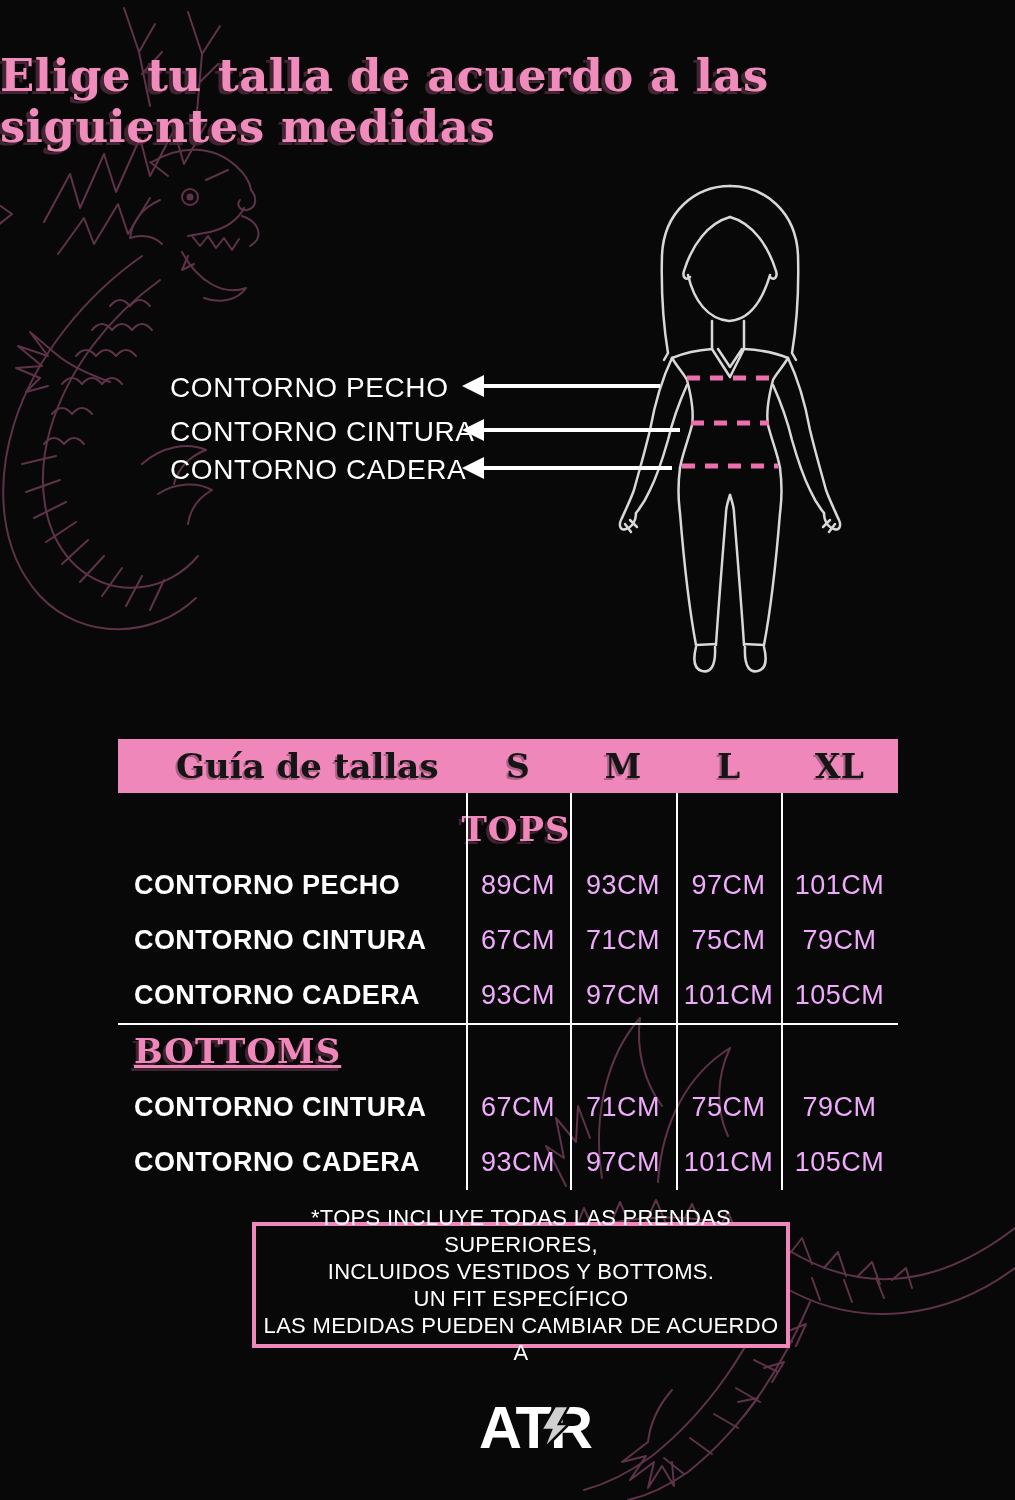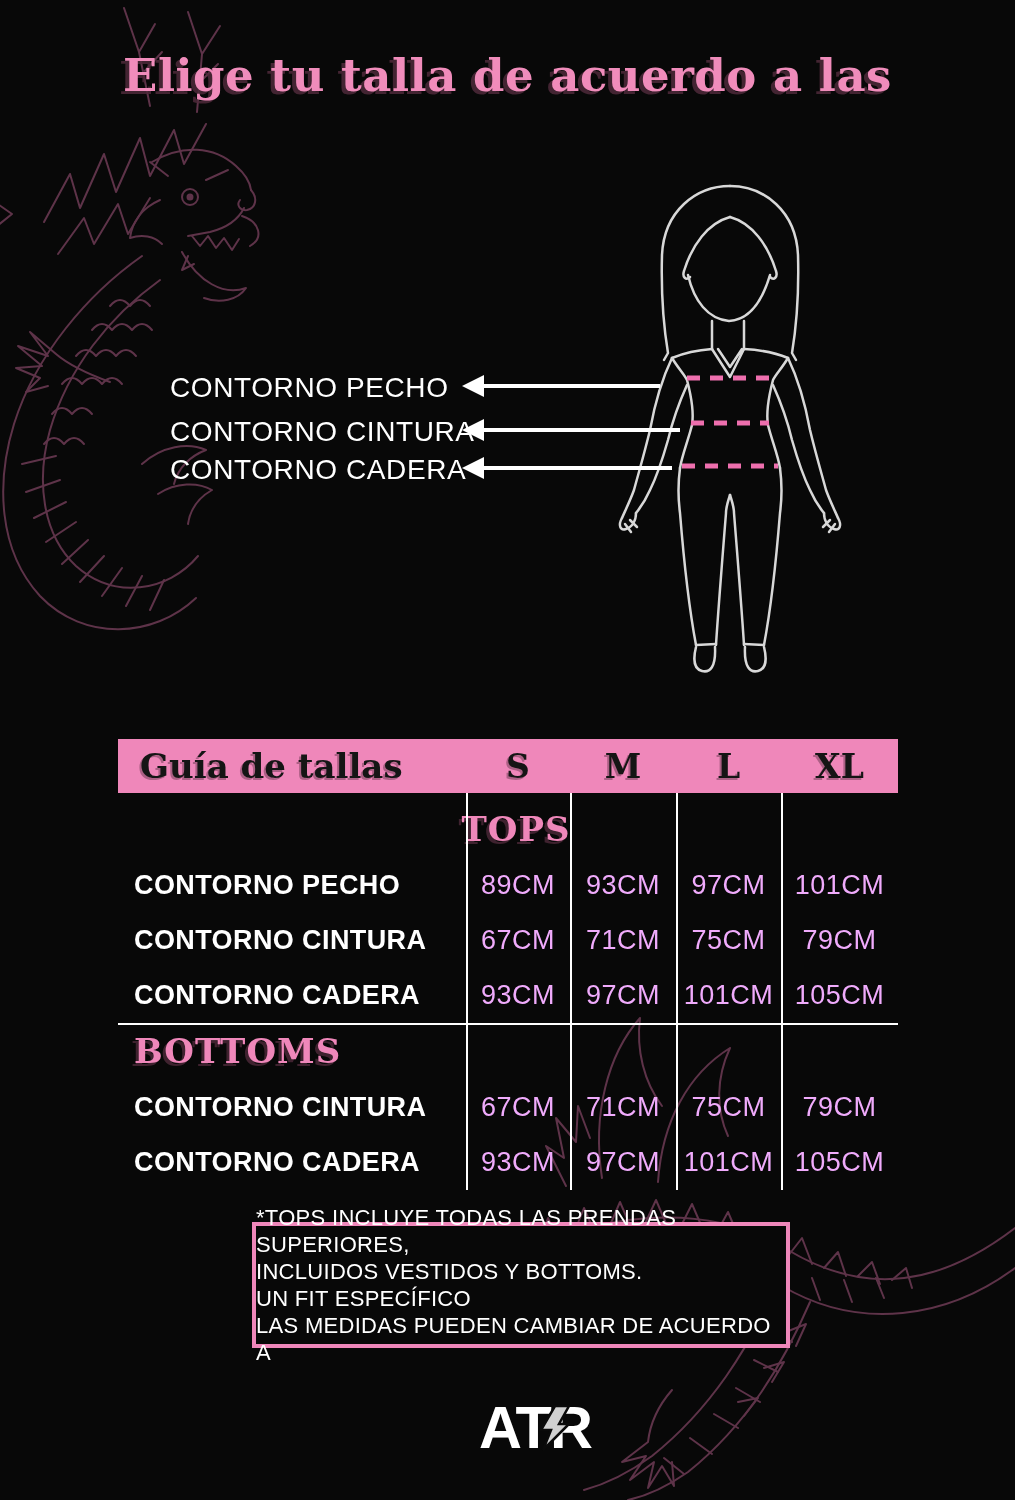--- a/index.html
+++ b/index.html
@@ -5,56 +5,56 @@
   html,body{margin:0;padding:0;background:#080808;}
   .canvas{position:relative;width:1015px;height:1500px;background:#080808;overflow:hidden;
           font-family:"Liberation Sans",sans-serif;}
   svg{display:block;}
 
   
   .dragon-tl{position:absolute;left:-8px;top:-6px;width:270px;height:660px;z-index:1;}
   .dragon-br{position:absolute;left:340px;top:1010px;width:675px;height:490px;z-index:1;}
 
   
-  .title{position:absolute;left:0;top:50px;width:100%;text-align:center;z-index:3;
+  .title{position:absolute;left:0;top:50px;width:100%;z-index:3;
          font-family:"DejaVu Serif",serif;font-weight:bold;font-size:45px;line-height:1.14;
          color:#f08cbb;letter-spacing:.5px;
          text-shadow:-4px 3px 0 rgba(78,41,58,.85);}
 
   
   .figure{position:absolute;left:608px;top:183px;width:260px;height:490px;z-index:2;}
   .mlabel{position:absolute;color:#ffffff;font-size:28px;letter-spacing:.6px;z-index:3;white-space:nowrap;}
   .arrow{position:absolute;height:4px;background:#ffffff;z-index:3;}
   .arrow::before{content:"";position:absolute;left:-22px;top:-9px;width:0;height:0;
                  border-top:11px solid transparent;border-bottom:11px solid transparent;
                  border-right:22px solid #ffffff;}
 
   
   .tbar{position:absolute;left:118px;top:739px;width:780px;height:54px;background:#ef87ba;z-index:3;
         display:grid;grid-template-columns:348px 104px 106px 105px 117px;align-items:center;}
   .tbar .ttitle{font-family:"DejaVu Serif",serif;font-weight:bold;font-size:34px;color:#151515;
-        padding-left:22px;text-shadow:-2px 2px 0 rgba(90,48,68,.45);}
+        padding-left:22px;text-shadow:-2px 2px 0 rgba(90,48,68,.45);margin-left:36px;}
   .tbar .tsize{font-family:"DejaVu Serif",serif;font-weight:bold;font-size:33px;color:#151515;
         text-align:center;text-shadow:-2px 2px 0 rgba(90,48,68,.45);}
 
   .tbody{position:absolute;left:118px;top:793px;width:780px;z-index:3;}
   .vline{position:absolute;top:0;height:397px;width:2px;background:#ffffff;}
   .trow{display:grid;grid-template-columns:348px 104px 106px 105px 117px;height:55px;align-items:center;}
   .tlabel{color:#ffffff;font-weight:bold;font-size:27px;letter-spacing:.4px;padding-left:16px;white-space:nowrap;}
   .tval{color:#f0abfc;font-size:27px;text-align:center;letter-spacing:.5px;}
   .tsection{font-family:"DejaVu Serif",serif;font-weight:bold;font-size:34px;color:#ef87ba;
             letter-spacing:1px;padding-left:16px;text-shadow:-3px 3px 0 rgba(78,41,58,.8);}
   .tsection.tops{height:65px;box-sizing:border-box;padding-top:16px;text-align:center;}
-  .tsection.bottoms{height:55px;box-sizing:border-box;padding-top:6px;}
+  .tsection.bottoms{height:55px;box-sizing:border-box;padding-top:6px;text-decoration:underline;}
   .tdivider{height:2px;background:#ffffff;width:780px;}
 
   
   .footnote{position:absolute;left:252px;top:1222px;width:538px;height:126px;z-index:3;
             background:#080808;border:4px solid #ef87ba;box-sizing:border-box;
-            display:flex;flex-direction:column;justify-content:center;}
+            display:flex;flex-direction:column;justify-content:center;text-align:center;}
   .footnote div{color:#ffffff;font-size:22px;line-height:27px;letter-spacing:.3px;}
 
   
   .logo{position:absolute;left:477px;top:1390px;width:116px;height:74px;z-index:3;}
 </style>
 </head>
 <body>
 
 <div class="canvas">
 
@@ -97,20 +97,21 @@
       <path d="M436,278 C408,338 372,398 312,446 C290,462 266,474 244,480"></path>
       <path d="M470,292 C444,352 408,414 348,462 C328,476 306,486 288,490"></path>
       <path d="M430,320 L452,332 M414,350 L438,362 M396,378 L420,392 M374,404 L398,418 M350,428 L372,444 M324,448 L344,464"></path>
       <path d="M332,380 C318,396 310,414 308,432 M308,432 L282,452 L306,446 L290,470 L314,452 L308,478 L322,456 L334,476 L332,452"></path>
       <path d="M446,322 L466,314 L456,336 M424,358 L444,352 L432,372 M398,392 L418,388 L404,406"></path>
     </g>
   </svg>
 
   <div class="title">
     <div>Elige tu talla de acuerdo a las</div>
+    <div>siguientes medidas</div>
   </div>
 
   <svg class="figure" viewBox="0 0 260 490">
     <g stroke="#d8d8d8" fill="none" stroke-width="2.5" stroke-linecap="round" stroke-linejoin="round">
       <path d="M122,3 C88,3 56,28 54,72 C53,108 55,140 60,170 L56,177"></path>
       <path d="M122,3 C156,3 188,28 190,72 C191,108 189,140 184,170 L188,177"></path>
       <path d="M122,34 C100,40 84,62 76,88 C74,94 78,98 82,94"></path>
       <path d="M122,34 C144,40 160,62 168,88 C170,94 166,98 162,94"></path>
       <path d="M80,92 C86,118 100,136 121,138 C141,137 154,119 162,92"></path>
       <path d="M104,138 L104,166 M136,138 L136,166"></path>

